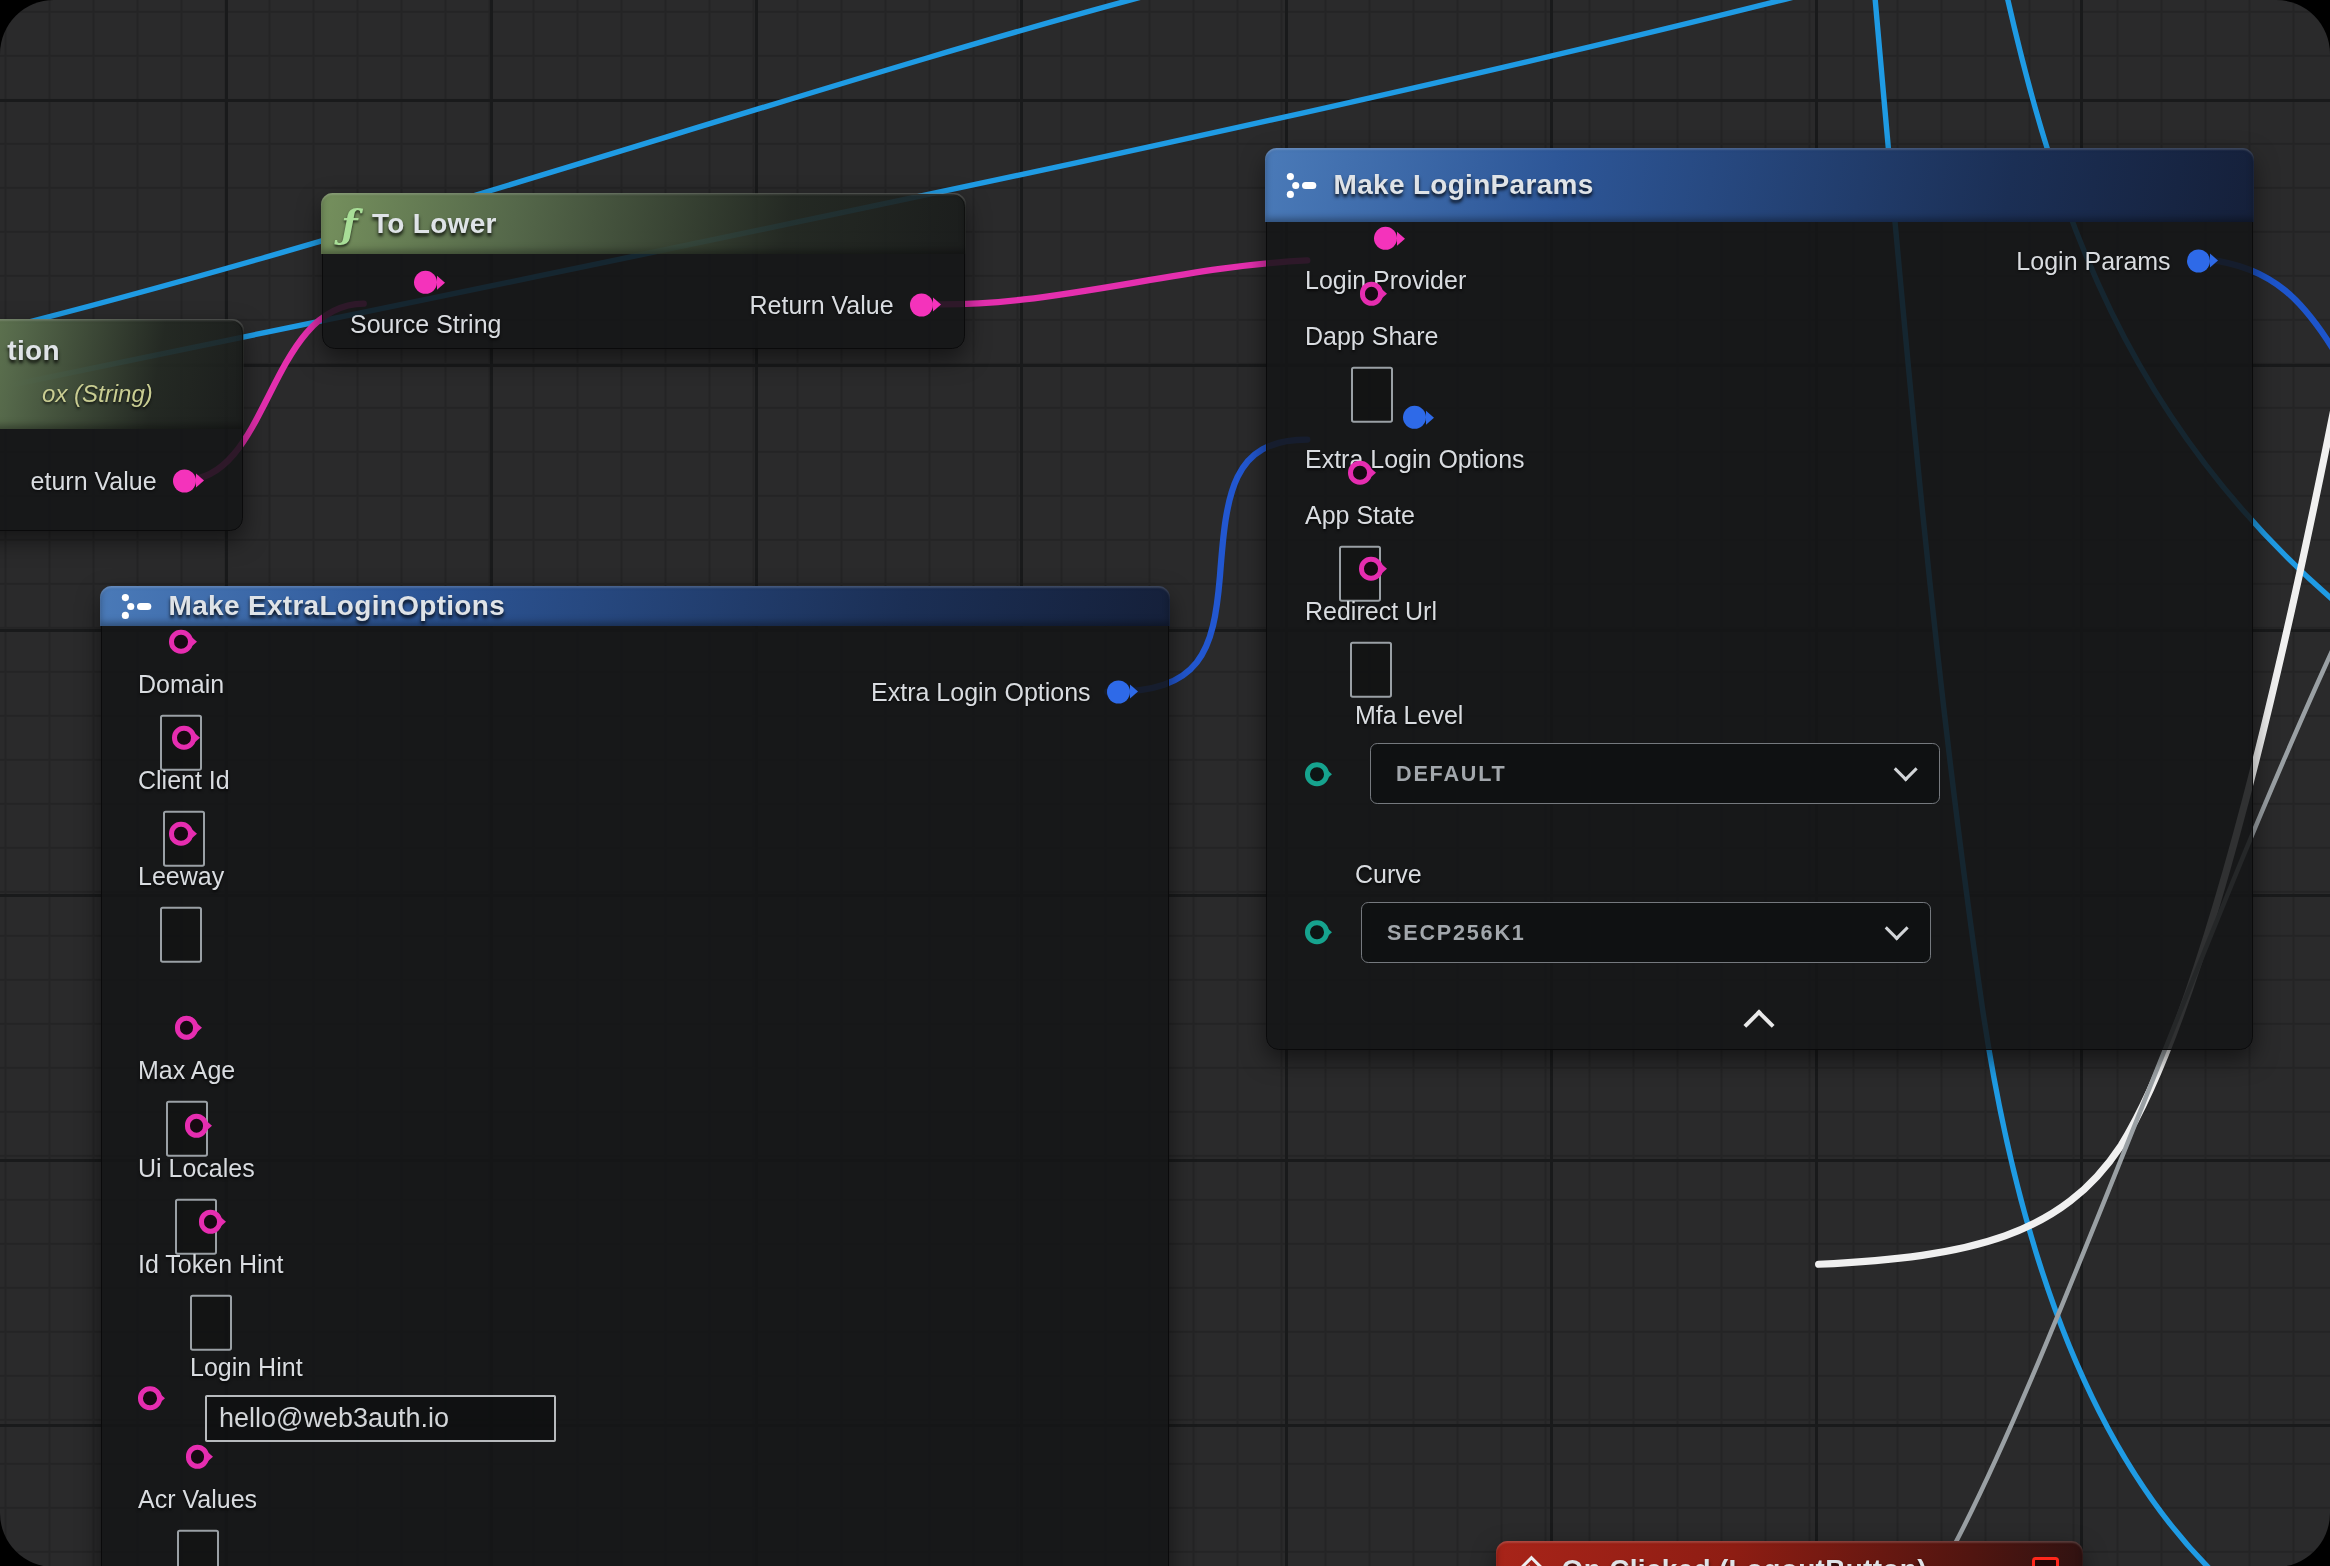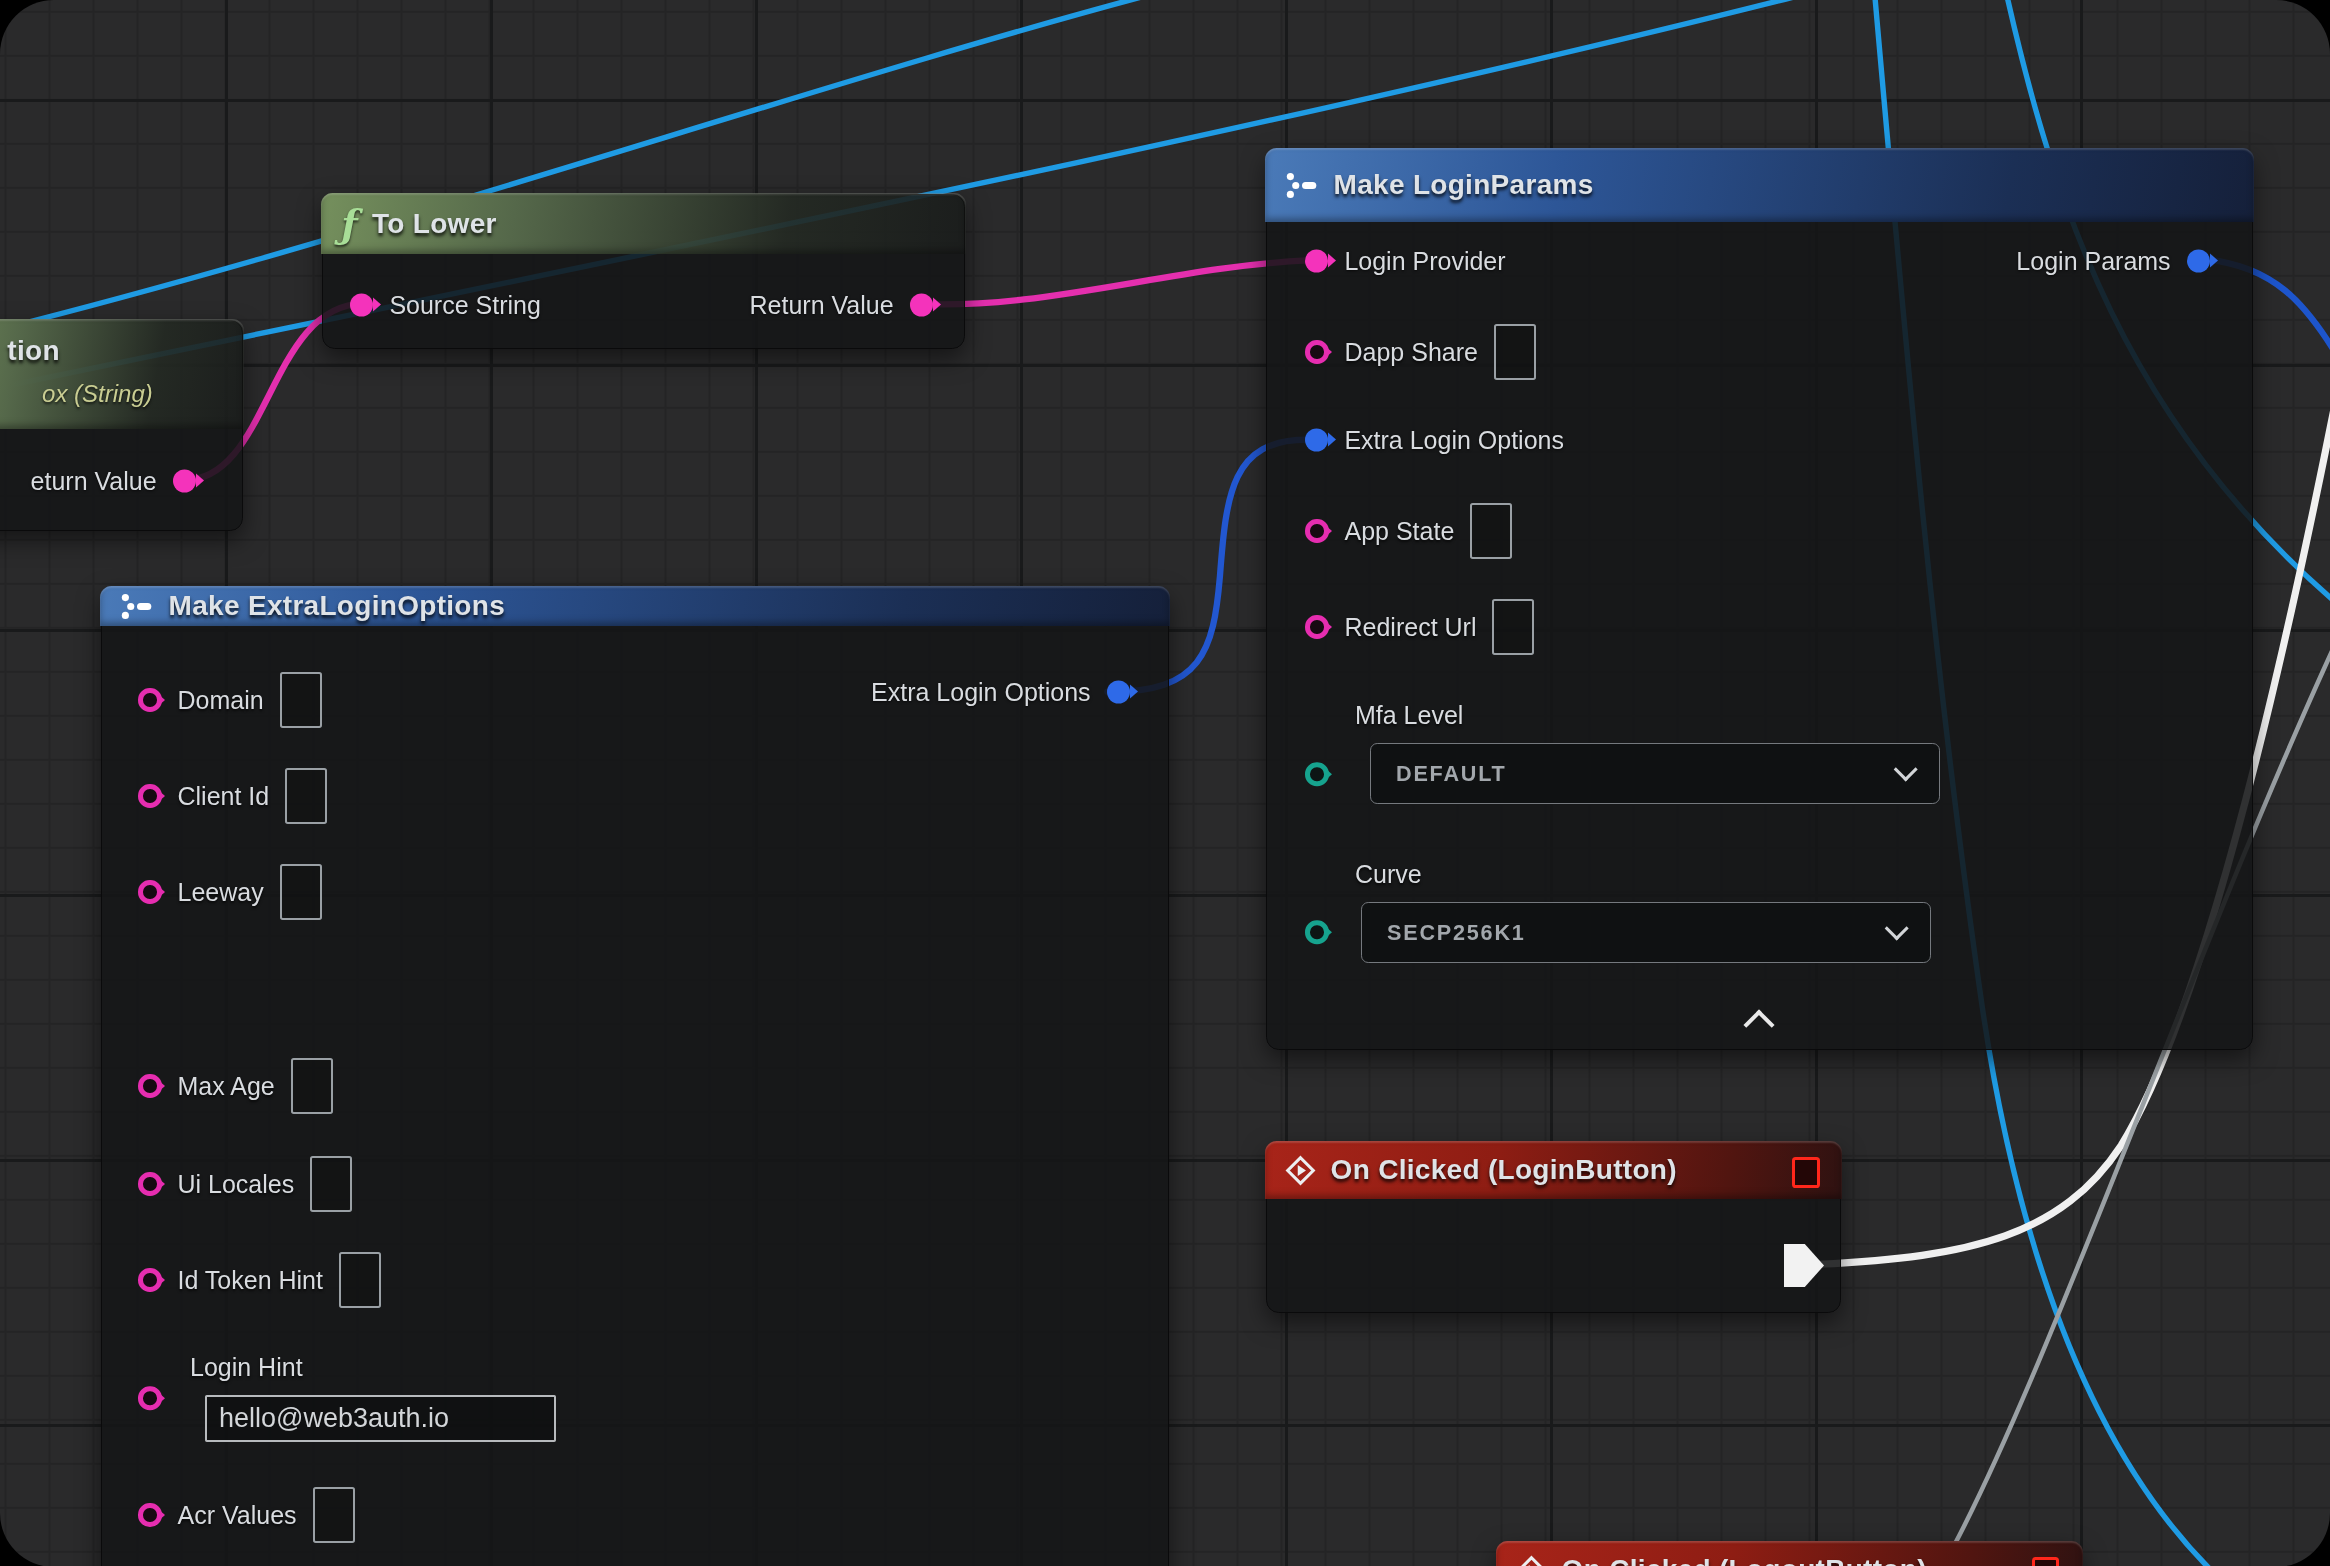--- a/index.html
+++ b/index.html
@@ -18,21 +18,21 @@
     box-shadow:0 9px 23.4px rgba(0,0,0,.5);z-index:2;}
   .hdr{position:absolute;left:-1.8px;top:-1.8px;right:-1.8px;height:58px;border-radius:11.7px 11.7px 0 0;
     display:flex;align-items:center;gap:14.4px;padding:0 20px;box-sizing:border-box;
     box-shadow:inset 0 1.8px 1.8px rgba(255,255,255,.18), inset 0 -3.6px 7.2px rgba(0,0,0,.35);}
   .hdr-green{background:linear-gradient(100deg,#75905d 0%,#55684a 30%,#39453462 72%,#2c332b33 100%);}
   .hdr-blue{background:linear-gradient(100deg,#4a7ab8 0%,#2d5697 30%,#1b2f55 75%,#15203a 100%);}
   .hdr-red{background:linear-gradient(100deg,#a82419 0%,#8e1d13 40%,#511510 80%,#2e1211 100%);}
   .title{font-size:28px;font-weight:700;color:#dfe3e7;text-shadow:0 2.7px 3.6px rgba(0,0,0,.85);letter-spacing:0.3px;white-space:nowrap;}
   .subtitle{font-size:24px;font-style:italic;color:#c9cd92;text-shadow:0 1.8px 2.7px rgba(0,0,0,.7);white-space:nowrap;}
   .lbl{font-size:25px;color:#d9dce0;text-shadow:0 1.8px 2.7px rgba(0,0,0,.7);white-space:nowrap;}
-  .pin-row{position:absolute;display:flex;align-items:center;gap:16px;transform:translateY(-50%);}
+  .pin-row{position:absolute;display:flex;align-items:center;gap:16px;transform:translateY(-50%);flex-direction:column;}
   .pin{width:23.4px;height:23.4px;border-radius:50%;position:relative;flex:none;}
   .pin::after{content:"";position:absolute;left:23.4px;top:50%;transform:translateY(-50%);
     border:7.2px solid transparent;border-left:8px solid currentColor;}
   .pin.hollow{width:13.5px;height:13.5px;border:5.4px solid currentColor;background:#15080f;}
   .pin.hollow::after{left:14.4px;}
   .pin.magenta{color:#e62db0;background:#e62db0;}
   .pin.magenta.hollow{background:#170a12;}
   .pin.magenta.filled{background:#f433bb;color:#f433bb;}
   .pin.blue{color:#2e6ae8;background:#2e6ae8;}
   .pin.teal{color:#16a38e;width:13.5px;height:13.5px;border:5.4px solid #16a38e;background:#0d1514;}
@@ -221,33 +221,20 @@
       <span class="pin teal"></span>
     </div>
     <div class="dd" style="left:94px;top:752px;">
       <span class="ddv">SECP256K1</span>
       <span class="chev"></span>
     </div>
 
     <span class="chev-up" style="left:481px;top:864px;"></span>
   </div>
 
-  <div class="node" style="left:1266px;top:1142px;width:573px;height:169px;">
-    <div class="hdr hdr-red" style="height:58px;">
-      <span style="display:flex;">
-        <svg width="31" height="31" viewBox="0 0 34 34">
-          <polygon points="17,3 31,17 17,31 3,17" fill="none" stroke="#eceff1" stroke-width="3.4"></polygon>
-          <polygon points="14,11 23,17 14,23" fill="#eceff1"></polygon>
-        </svg>
-      </span>
-      <span class="title">On Clicked (LoginButton)</span>
-    </div>
-    <span class="delegate" style="right:20px;top:14.4px;"></span>
-    <span class="exec-out" style="right:16px;top:101px;"></span>
-  </div>
 
   <div class="node" style="left:1497px;top:1542px;width:583px;height:144px;">
     <div class="hdr hdr-red" style="height:58px;">
       <span style="display:flex;">
         <svg width="31" height="31" viewBox="0 0 34 34">
           <polygon points="17,3 31,17 17,31 3,17" fill="none" stroke="#eceff1" stroke-width="3.4"></polygon>
           <polygon points="14,11 23,17 14,23" fill="#eceff1"></polygon>
         </svg>
       </span>
       <span class="title">On Clicked (LogoutButton)</span>

